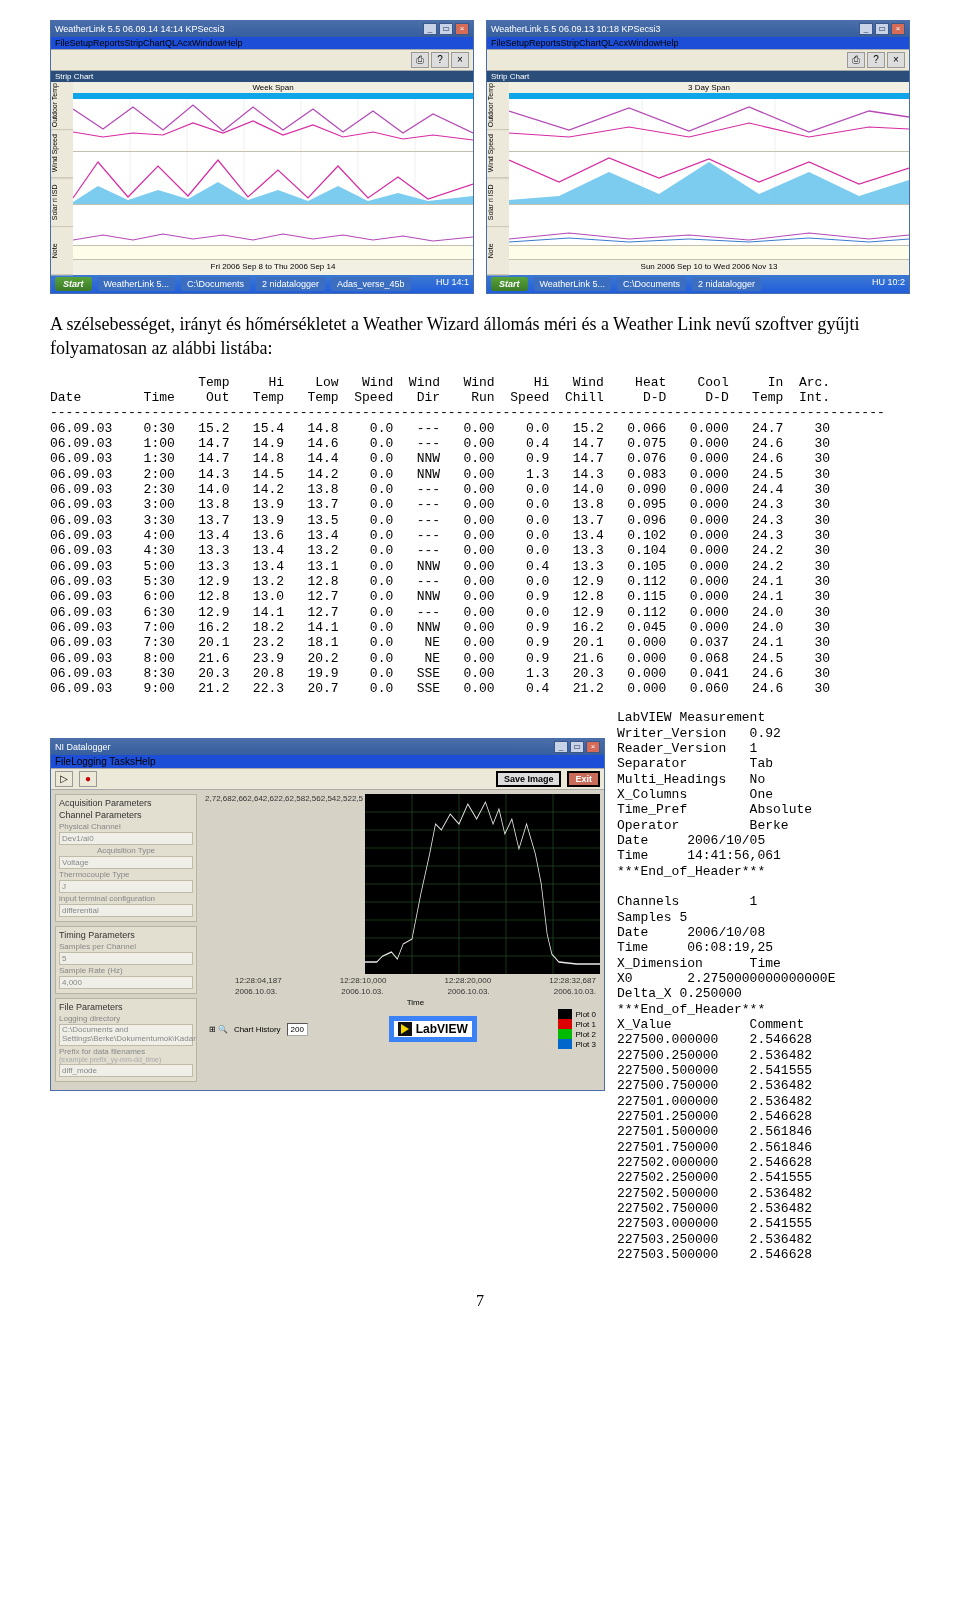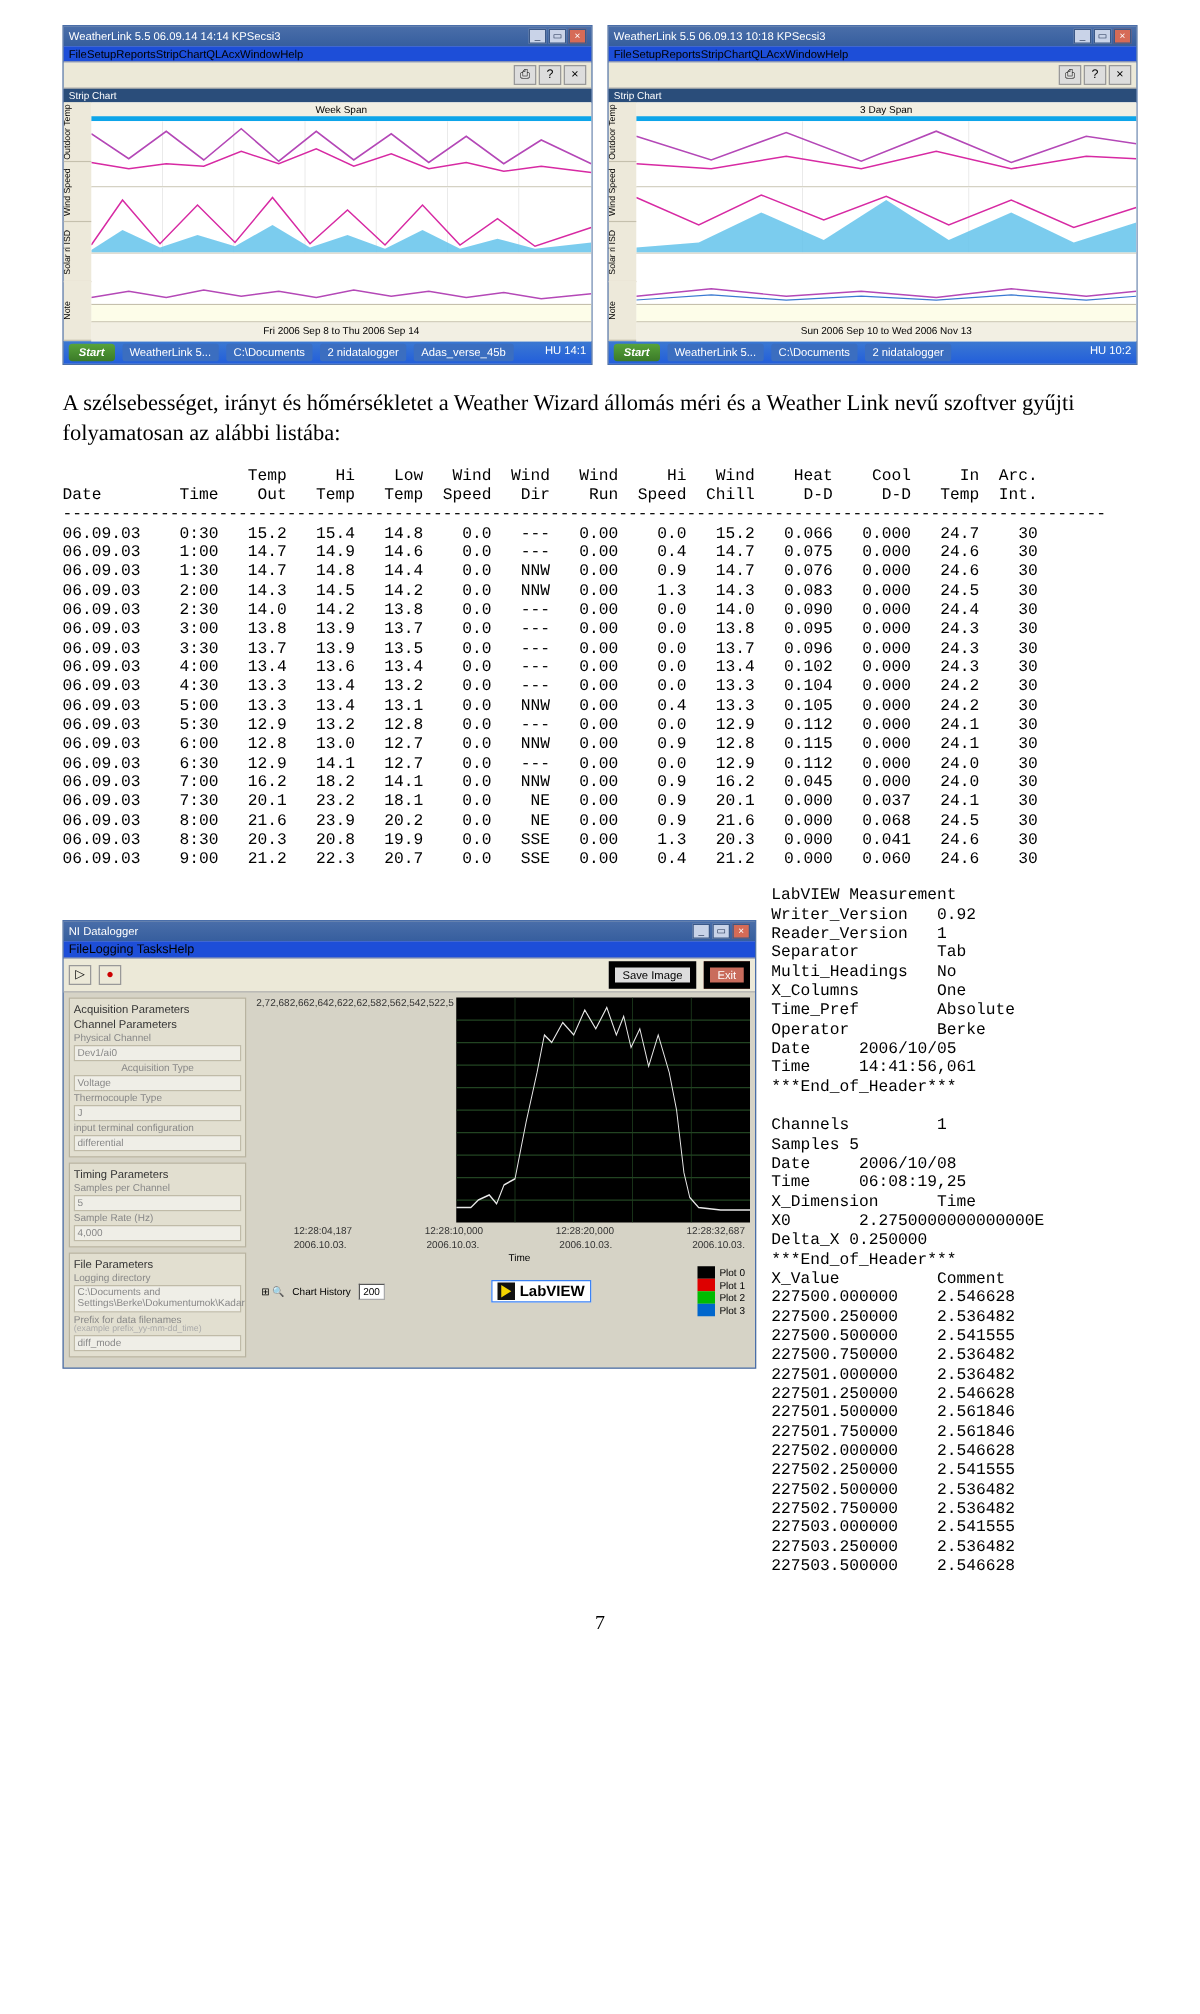--- a/index.html
+++ b/index.html
@@ -96,21 +96,21 @@
     border-top:1px solid #c5c0ad;
   }
   .panes {
     flex:1;
     background:#fff;
   }
   .span-title {
     text-align:center;
     font-size:8px;
     background:#f2efe3;
-    border-bottom:4px solid #0ea5e9;
+    border-bottom:6px solid #0ea5e9;
     padding:1px 0;
   }
   .pane {
     border-bottom:1px solid #c5c0ad;
     background:#fff;
   }
   .pane svg { display:block; width:100%; }
   .xaxis-label {
     text-align:center;
     font-size:8px;
@@ -191,21 +191,21 @@
   .ni-black {
     background:#000;
     height:180px;
     position:relative;
   }
   .ni-black svg { width:100%; height:100%; display:block; }
   .ni-xaxis { font-size:8px; display:flex; justify-content:space-between; padding:2px 4px; color:#333;}
   .ni-bottom { display:flex; align-items:center; gap:6px; padding:2px 4px; font-size:8px;}
   .ni-bottom .hist { border:1px inset #aaa; padding:1px 3px; background:#fff;}
   .labview-logo {
-    border:1px solid #3b82f6; background:#fff;
+    border:5px solid #3b82f6; background:#fff;
     display:inline-flex; align-items:center; gap:4px;
     padding:1px 4px; font-weight:bold; font-size:12px;
   }
   .labview-logo .sq { width:14px; height:14px; background:#111; display:inline-flex; align-items:center; justify-content:center;}
   .labview-logo .sq::before{ content:''; width:0;height:0;border-left:8px solid #f4d400;border-top:5px solid transparent;border-bottom:5px solid transparent;}
   .plot-legend { font-size:8px; }
   .plot-legend .row{display:flex;align-items:center;gap:4px;}
   .plot-legend .sw{width:14px;height:10px;background:#000;display:inline-block;}
   .plot-legend .sw.r{background:#d00;}
   .plot-legend .sw.g{background:#0b0;}
@@ -217,21 +217,21 @@
     white-space:pre;
     line-height:1.18;
     flex:1;
   }
 
   .page-num { text-align:center; font-size:16px; margin-top:30px;}
 
   .ni-toolbar { background:#ece9d8; padding:2px 4px; display:flex; align-items:center; gap:6px; border-bottom:1px solid #aaa;}
   .ni-toolbar .icn { width:18px; height:16px; border:1px solid #999; display:inline-block; text-align:center; line-height:14px;}
   .ni-toolbar .icn.rec { color:#c00; }
-  .ni-toolbar .btn { border:5px solid #000000; padding:1px 6px; background:#ddd; font-size:9px;}
+  .ni-toolbar .btn { border:2px solid #000000; padding:1px 6px; background:#ddd; font-size:9px;font-weight:bold;}
 </style>
 </head>
 <body>
 
 <div class="page">
 
   <div class="screens-row">
 
     <div class="app-window">
       <div class="titlebar">

